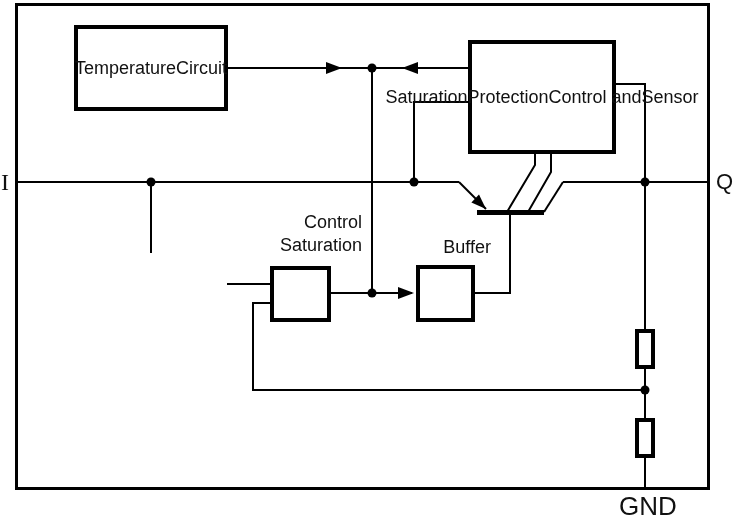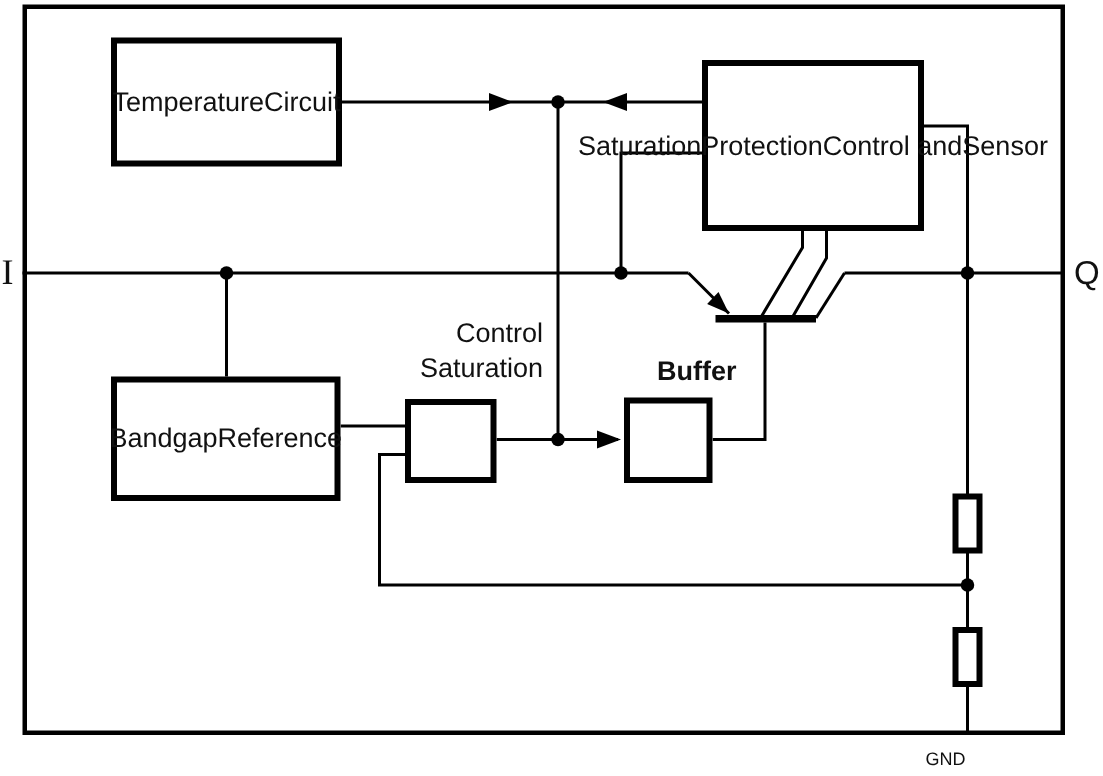--- a/index.html
+++ b/index.html
@@ -45,29 +45,29 @@
   .amp-block      { left: 270px; top: 266px; width: 61px;  height: 56px; }
   .buffer-block   { left: 416px; top: 265px; width: 59px;  height: 57px; }
   .float-label {
     position: absolute;
     text-align: right;
     font-size: 18px;
     line-height: 23px;
     white-space: nowrap;
   }
   .ctrl-amp-label { left: 240px; top: 211px; width: 122px; }
-  .buffer-label   { left: 400px; top: 236px; width: 91px; font-weight: bold; }
+  .buffer-label   { left: 400px; top: 236px; width: 91px; }
   .pin-label {
     position: absolute;
     font-size: 22px;
     line-height: 24px;
   }
   .pin-i   { left: 1px;   top: 170px; font-family: "Liberation Serif", serif; font-size: 24px; }
   .pin-q   { left: 716px; top: 170px; }
-  .pin-gnd { left: 617px; top: 494px; width: 62px; text-align: left; font-size: 12px; }
+  .pin-gnd { left: 617px; top: 494px; width: 62px; text-align: center; font-size: 26px; }
 </style>
 </head>
 <body>
 
 <div class="stage">
 
   <div class="outer-border"></div>
 
   <svg class="wires" width="735" height="517" viewBox="0 0 735 517">
     <g stroke="#000" stroke-width="2" fill="none">
@@ -118,24 +118,20 @@
     <div class="block-label-line">Circuit</div>
   </div>
 
   <div class="block sat-block">
     <div class="block-label-line">Saturation</div>
     <div class="block-label-line">Protection</div>
     <div class="block-label-line">Control and</div>
     <div class="block-label-line">Sensor</div>
   </div>
 
-  <div class="block bandgap-block">
-    <div class="block-label-line">Bandgap</div>
-    <div class="block-label-line">Reference</div>
-  </div>
 
   <div class="block amp-block"></div>
   <div class="block buffer-block"></div>
 
   <div class="float-label ctrl-amp-label">
     <div class="block-label-line">Control</div>
     <div class="block-label-line">Saturation</div>
   </div>
 
   <div class="float-label buffer-label">Buffer</div>

